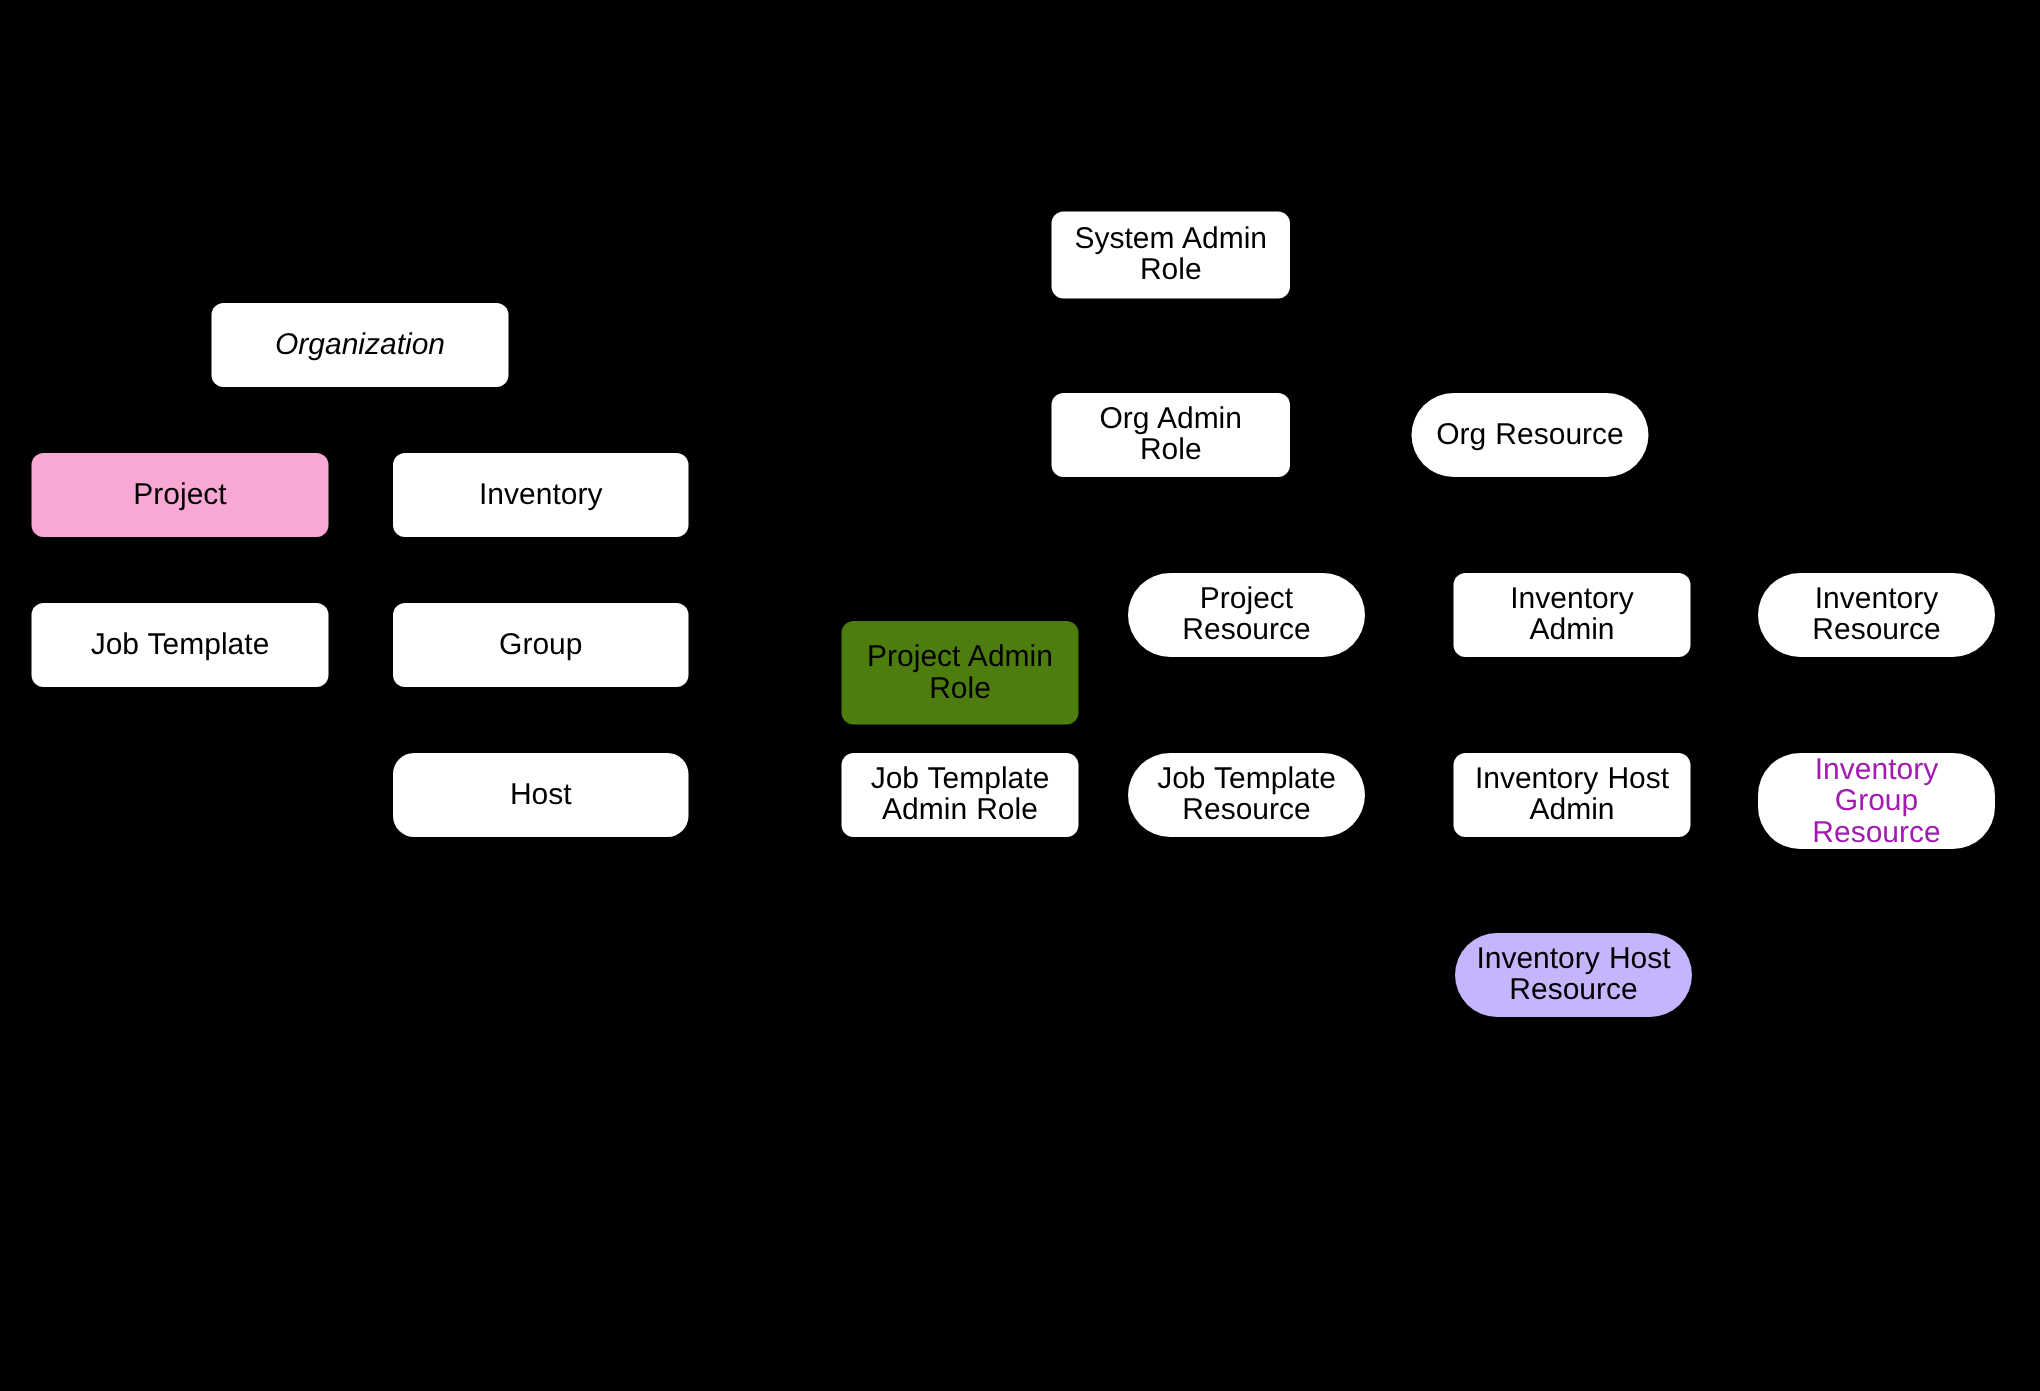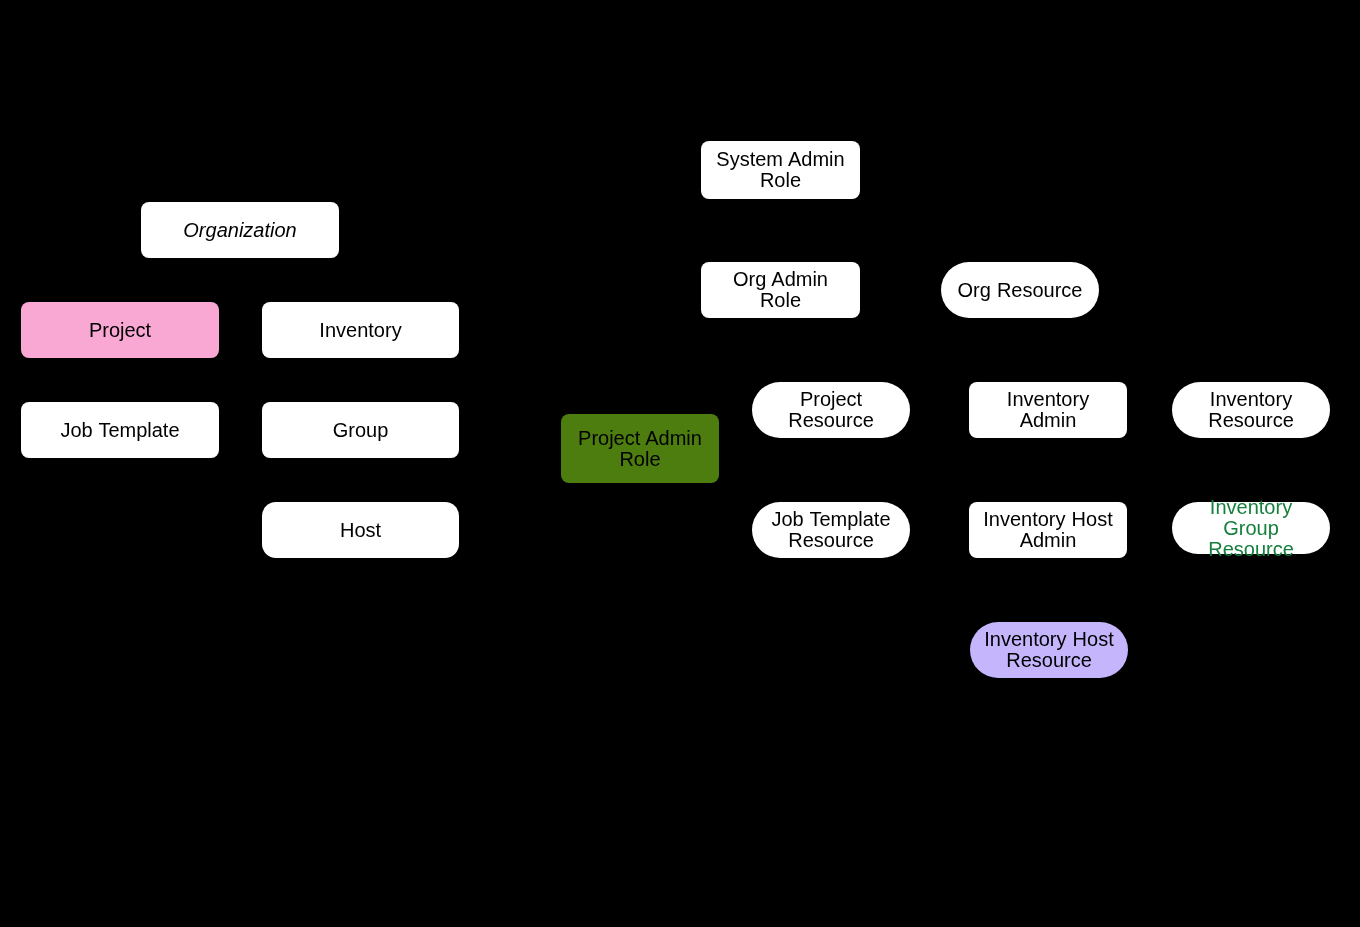--- a/index.html
+++ b/index.html
@@ -46,17 +46,18 @@
     <div class="node rect" style="left: 21px; top: 402px; width: 198px; height: 56px; background: rgb(255, 255, 255); color: rgb(0, 0, 0);">Job Template</div>
     <div class="node rect" style="left: 262px; top: 402px; width: 197px; height: 56px; background: rgb(255, 255, 255); color: rgb(0, 0, 0); text-align: center;">Group</div>
     <div class="node rect" style="left: 262px; top: 502px; width: 197px; height: 56px; background: rgb(255, 255, 255); color: rgb(0, 0, 0); border-radius: 14px;">Host</div>
     <div class="node rect" style="left: 701px; top: 141px; width: 159px; height: 58px; background: rgb(255, 255, 255); color: rgb(0, 0, 0);">System Admin Role</div>
     <div class="node rect" style="left: 701px; top: 262px; width: 159px; height: 56px; background: rgb(255, 255, 255); color: rgb(0, 0, 0);">Org Admin Role</div>
     <div class="node stadium" style="left: 941px; top: 262px; width: 158px; height: 56px; background: rgb(255, 255, 255); color: rgb(0, 0, 0);">Org Resource</div>
     <div class="node rect" style="left: 561px; top: 382px; width: 158px; height: 69px; background: #4d7c0f; color: rgb(0, 0, 0); margin-top: 32px;">Project Admin Role</div>
     <div class="node stadium" style="left: 752px; top: 382px; width: 158px; height: 56px; background: rgb(255, 255, 255); color: rgb(0, 0, 0);">Project Resource</div>
     <div class="node rect" style="left: 969px; top: 382px; width: 158px; height: 56px; background: rgb(255, 255, 255); color: rgb(0, 0, 0);">Inventory Admin</div>
     <div class="node stadium" style="left: 1172px; top: 382px; width: 158px; height: 56px; background: rgb(255, 255, 255); color: rgb(0, 0, 0);">Inventory Resource</div>
+    <div class="node rect" style="left: 561px; top: 502px; width: 158px; height: 56px; background: rgb(255, 255, 255); color: rgb(0, 0, 0);">Job Template Admin Role</div>
     <div class="node stadium" style="left: 752px; top: 502px; width: 158px; height: 56px; background: rgb(255, 255, 255); color: rgb(0, 0, 0);">Job Template Resource</div>
     <div class="node rect" style="left: 969px; top: 502px; width: 158px; height: 56px; background: rgb(255, 255, 255); color: rgb(0, 0, 0);">Inventory Host Admin</div>
-    <div class="node stadium" style="left: 1172px; top: 502px; width: 158px; height: 52px; background: rgb(255, 255, 255); color: #15803d;">Inventory Group Resource</div>
+    <div class="node stadium" style="left: 1172px; top: 502px; width: 158px; height: 64px; background: rgb(255, 255, 255); color: #a21caf;">Inventory Group Resource</div>
     <div class="node stadium" style="left: 970px; top: 622px; width: 158px; height: 56px; background: #c4b5fd; color: rgb(0, 0, 0);">Inventory Host Resource</div>
   </div>
 
 </body></html>

